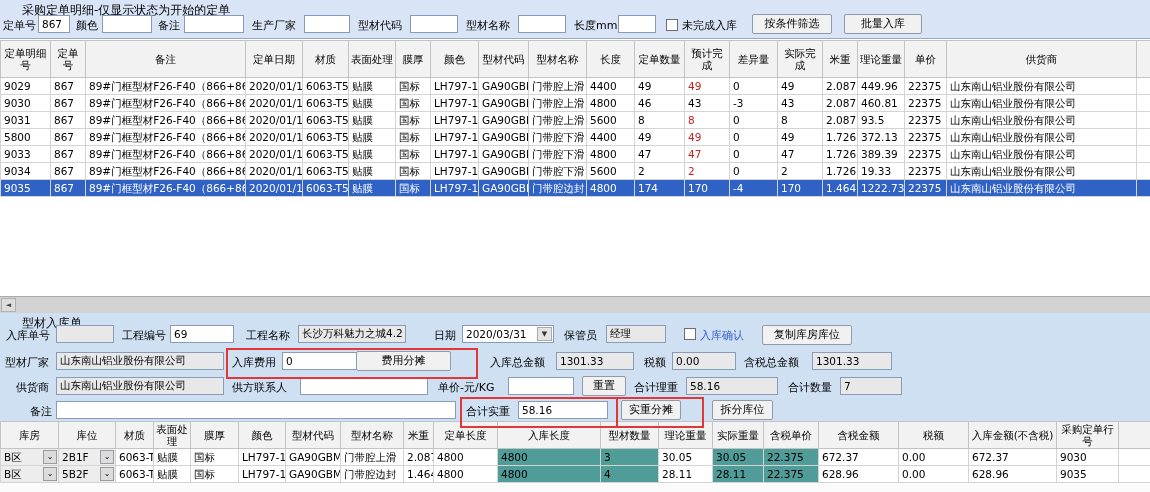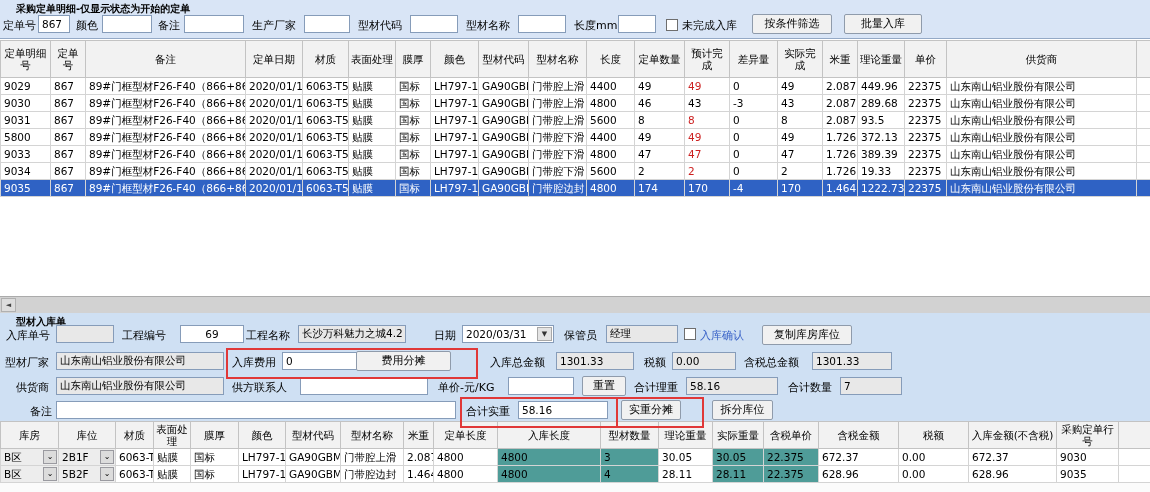--- a/index.html
+++ b/index.html
@@ -1,20 +1,20 @@
 <!DOCTYPE html>
 <html><head>
 <meta charset="utf-8">
 <style>
   html,body{margin:0;padding:0;}
   body{width:1150px;height:492px;position:relative;overflow:hidden;
        font-family:"DejaVu Sans","Liberation Sans",sans-serif;background:#fff;font-size:11px;color:#000;}
   .panel-top{position:absolute;left:0;top:0;width:1150px;height:313px;background:#ffffff;}
   .chrome{position:absolute;left:0;top:0;width:1150px;height:39px;background:#d9e5f6;border-bottom:1px solid #94a9c6;box-sizing:border-box;}
-  .title{position:absolute;left:16px;top:2px;font-size:10px;white-space:nowrap;font-weight:bold;}
+  .title{position:absolute;left:22px;top:2px;font-size:12px;white-space:nowrap;}
   .lbl{position:absolute;top:17px;height:18px;line-height:18px;font-size:11px;white-space:nowrap;}
   .inp{position:absolute;top:15px;height:18px;box-sizing:border-box;background:#fff;border:1px solid #869cb9;
        font-size:10.5px;padding:0 3px;line-height:16px;white-space:nowrap;overflow:hidden;font-family:inherit;}
   .inp.ro{background:#e8e8e8;}
   .btn{position:absolute;top:14px;height:20px;box-sizing:border-box;background:#f1f1f1;border:1px solid #8f9bab;
        border-radius:2px;font-size:11px;text-align:center;line-height:18px;white-space:nowrap;cursor:default;}
   .chk{position:absolute;top:19px;width:12px;height:12px;box-sizing:border-box;background:#fff;border:1px solid #6e6e6e;}
   
   table.grid{position:absolute;left:0;border-collapse:collapse;table-layout:fixed;width:1150px;background:#fff;font-size:10.5px;}
   .grid th{background:#f2f2f2;border:1px solid #c3c3c3;font-weight:normal;padding:1px 2px;text-align:center;
@@ -149,21 +149,21 @@
           <td>国标</td>
           <td>LH797-1LL0</td>
           <td>GA90GBM03</td>
           <td>门带腔上滑</td>
           <td>4800</td>
           <td>46</td>
           <td>43</td>
           <td>-3</td>
           <td>43</td>
           <td>2.087</td>
-          <td>289.68</td>
+          <td>460.81</td>
           <td>22375</td>
           <td>山东南山铝业股份有限公司</td>
           <td></td>
         </tr>
         <tr>
           <td>9031</td>
           <td>867</td>
           <td>89#门框型材F26-F40（866+867）</td>
           <td>2020/01/13</td>
           <td>6063-T5</td>
@@ -278,30 +278,30 @@
     <div class="sbtn"><span>◄</span></div>
   </div>
 </div>
 
 <div class="panel-bottom">
   <div class="title">型材入库单</div>
 
   <span class="lbl" style="left:6px;top:14px">入库单号</span>
   <input class="inp ro" style="left: 56px; top: 12px; width: 58px;" value="">
   <span class="lbl" style="left:122px;top:14px">工程编号</span>
-  <input class="inp" style="left: 180px; top: 12px; width: 64px; text-align: center;" value="69">
+  <input class="inp" style="left: 170px; top: 12px; width: 64px;" value="69">
   <span class="lbl" style="left:246px;top:14px">工程名称</span>
   <input class="inp ro" style="left: 298px; top: 12px; width: 108px;" value="长沙万科魅力之城4.2期">
   <span class="lbl" style="left:434px;top:14px">日期</span>
   <div class="datewrap" style="left:462px;top:12px;width:92px">
     <span class="dtext">2020/03/31</span>
     <span class="dbtn">▼</span>
   </div>
   <span class="lbl" style="left:564px;top:14px">保管员</span>
-  <input class="inp ro" style="left: 606px; top: 12px; width: 72px;" value="经理">
+  <input class="inp ro" style="left: 606px; top: 12px; width: 60px;" value="经理">
   <div class="chk" style="left:684px;top:15px"></div>
   <span class="lbl bluelbl" style="left:700px;top:14px">入库确认</span>
   <div class="btn" style="left:762px;top:12px;width:90px">复制库房库位</div>
 
   <span class="lbl" style="left:5px;top:41px">型材厂家</span>
   <input class="inp ro" style="left: 56px; top: 39px; width: 168px;" value="山东南山铝业股份有限公司">
   <div class="redbox" style="left:226px;top:35px;width:248px;height:27px"></div>
   <span class="lbl" style="left:232px;top:41px">入库费用</span>
   <input class="inp" style="left: 282px; top: 39px; width: 84px;" value="0">
   <div class="btn" style="left:356px;top:38px;width:95px">费用分摊</div>

